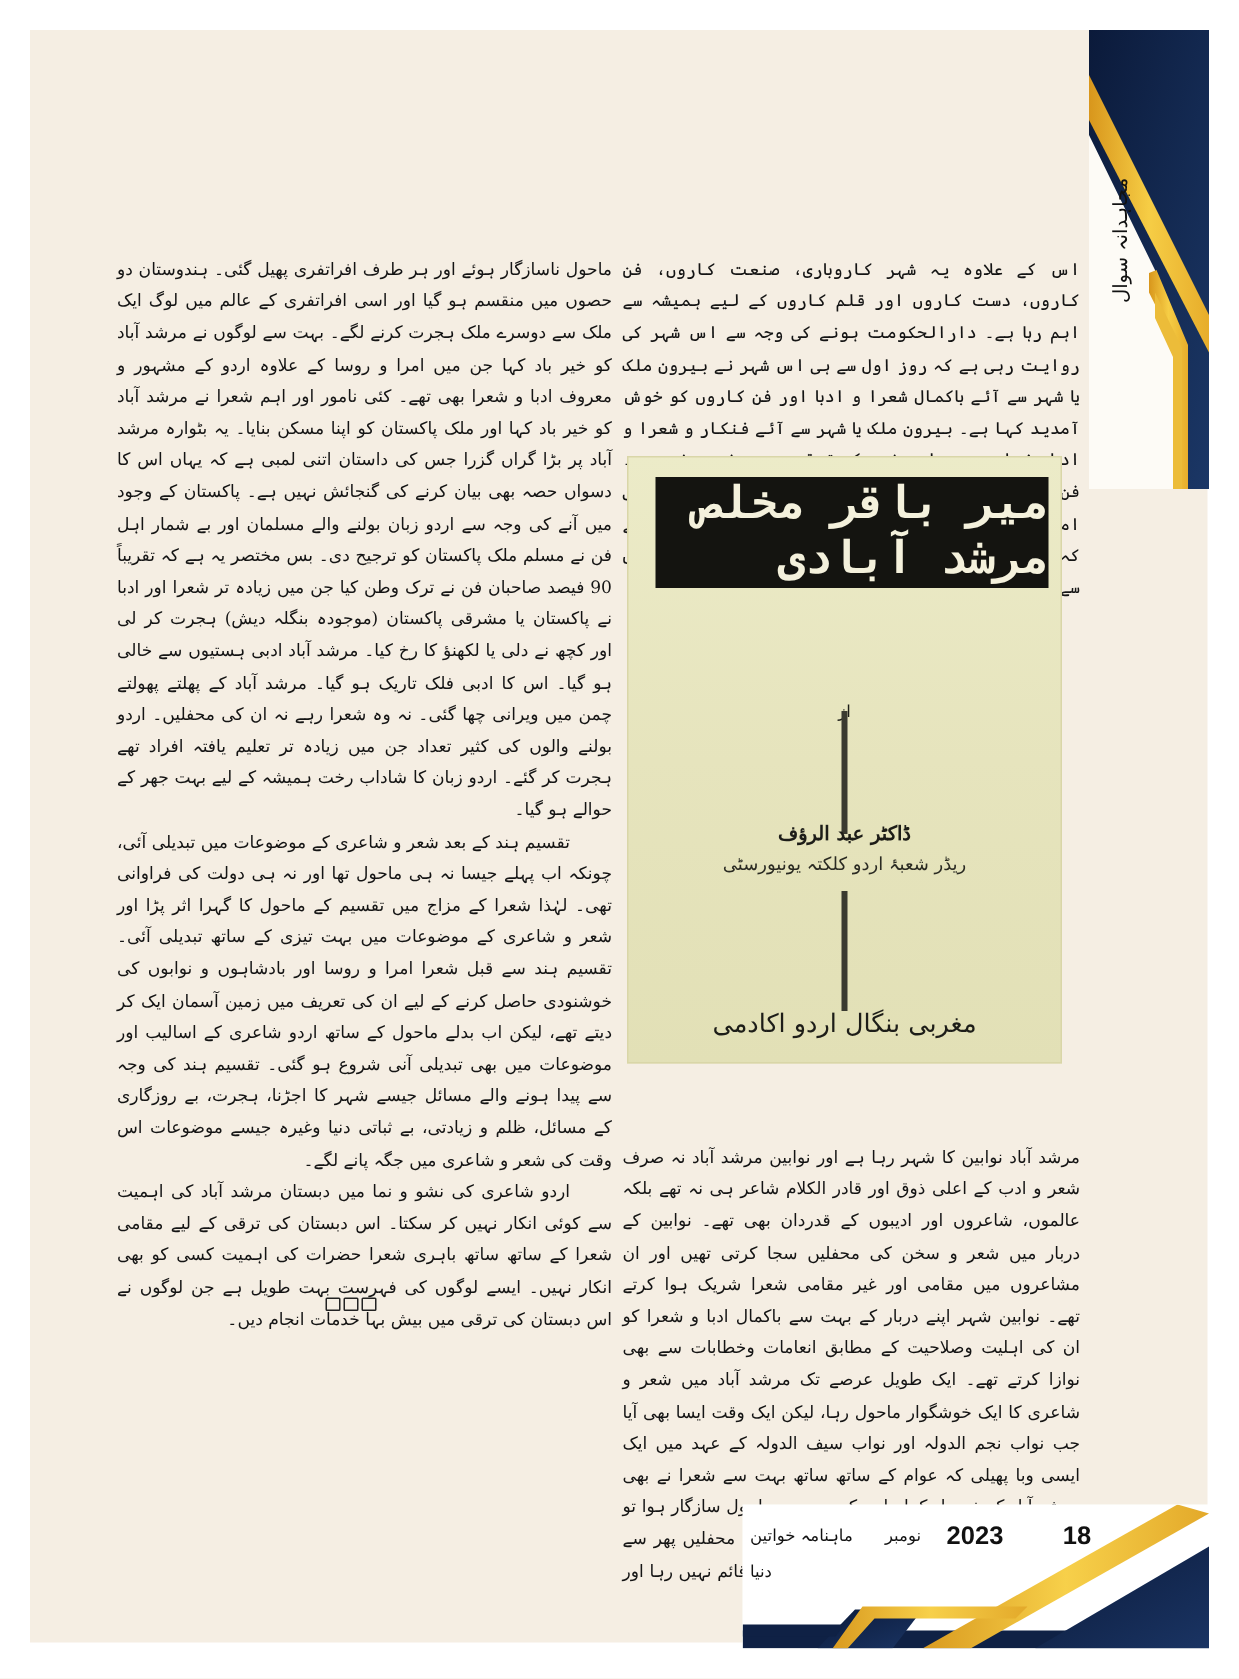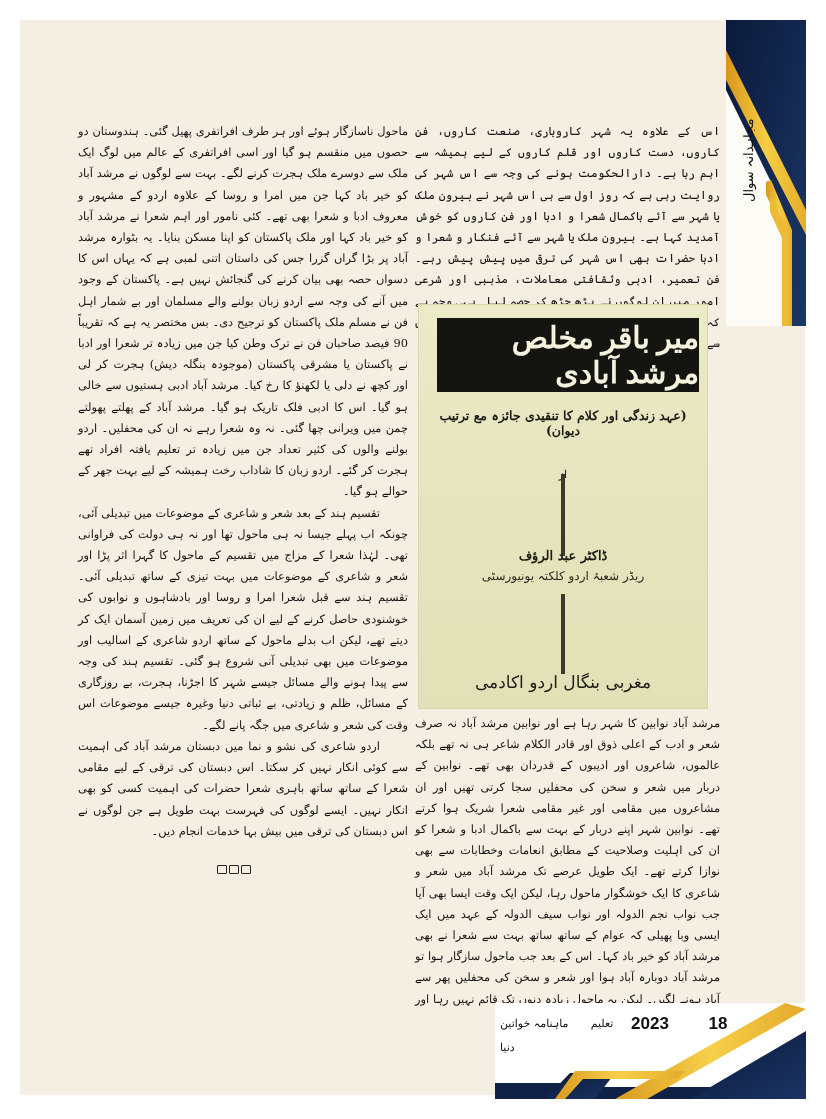--- a/index.html
+++ b/index.html
@@ -33,37 +33,37 @@
     position: absolute; top: 1012px; height: 24px; line-height: 24px; color: #111;
   }
   .footer-magazine { left: 500px; width: 80px; font-family: "DejaVu Serif", serif; font-size: 11px; direction: rtl; text-align: left; }
   .footer-month { left: 582px; width: 40px; font-family: "DejaVu Serif", serif; font-size: 11px; direction: rtl; text-align: center; }
   .footer-year { left: 620px; width: 60px; font-family: "Liberation Sans", sans-serif; font-weight: bold; font-size: 17px; text-align: center; }
   .footer-page { left: 700px; width: 36px; font-family: "Liberation Sans", sans-serif; font-weight: bold; font-size: 17px; text-align: center; }
 
   
   .col {
     position: absolute; direction: rtl; text-align: justify; color: #141414;
-    font-family: "DejaVu Serif", serif; font-size: 11.4px; line-height: 21.2px;
+    font-family: "DejaVu Serif", serif; font-size: 11.4px; line-height: 21.2px; margin-top: 48px;
   }
   .col p { margin: 0; }
   .col .indent { text-indent: 28px; }
   .col-right-top { left: 415px; top: 121px; width: 305px; }
   .col-right-bottom { left: 415px; top: 713px; width: 305px; }
   .col-left { left: 78px; top: 121px; width: 330px; }
 
   
   .book-cover {
     position: absolute; left: 418px; top: 304px; width: 290px; height: 405px;
     background: linear-gradient(180deg, #ecebc8 0%, #e6e4bd 50%, #e2e0b6 100%);
     box-shadow: inset 0 0 0 1px #d9d6a8;
   }
   .cover-title {
     position: absolute; left: 19px; top: 14px; width: 262px; height: 74px; background: #141410;
-    color: #f4f1dc; font-family: Liberation Serif, serif; font-size: 30px; direction: rtl;
+    color: #f4f1dc; font-family: Liberation Mono, monospace; font-size: 30px; direction: rtl;
     display: flex; align-items: center; justify-content: center; font-weight: bold;
   }
   .cover-subtitle {
     position: absolute; left: 10px; top: 104px; width: 270px; text-align: center; direction: rtl;
     font-family: "DejaVu Serif", serif; font-size: 12.5px; color: #1d1d18; font-weight: bold;
   }
   .cover-by {
     position: absolute; left: 130px; top: 164px; width: 30px; text-align: center;
     font-family: "DejaVu Serif", serif; font-size: 11px; color: #1d1d18;
   }
@@ -120,21 +120,20 @@
   </svg>
 </div>
 <div class="side-label">مجاہدانہ سوال</div>
 
 <div class="col col-right-top">
   <p>اس کے علاوہ یہ شہر کاروباری، صنعت کاروں، فن کاروں، دست کاروں اور قلم کاروں کے لیے ہمیشہ سے اہم رہا ہے۔ دارالحکومت ہونے کی وجہ سے اس شہر کی روایت رہی ہے کہ روز اول سے ہی اس شہر نے بیرون ملک یا شہر سے آئے باکمال شعرا و ادبا اور فن کاروں کو خوش آمدید کہا ہے۔ بیرون ملک یا شہر سے آئے فنکار و شعرا و ادبا حضرات بھی اس شہر کی ترقی میں پیش پیش رہے۔ فن تعمیر، ادبی وثقافتی معاملات، مذہبی اور شرعی امور میں ان لوگوں نے بڑھ چڑھ کر حصہ لیا۔ یہی وجہ ہے کہ آج شہر مرشد آباد اردو شعر و ادب کے اہم مراکز میں سے ایک ہے۔</p>
 </div>
 
 <div class="book-cover">
   <div class="cover-title">میر باقر مخلص مرشد آبادی</div>
-  <div class="cover-subtitle">(عہد زندگی اور کلام کا تنقیدی جائزہ مع ترتیب دیوان)</div>
   <div class="cover-by">از</div>
   <div class="cover-rule r1"></div>
   <div class="cover-author">ڈاکٹر عبد الرؤف</div>
   <div class="cover-affil">ریڈر شعبۂ اردو کلکتہ یونیورسٹی</div>
   <div class="cover-rule r2"></div>
   <div class="cover-publisher">مغربی بنگال اردو اکادمی</div>
 </div>
 
 <div class="col col-right-bottom">
   <p>مرشد آباد نوابین کا شہر رہا ہے اور نوابین مرشد آباد نہ صرف شعر و ادب کے اعلی ذوق اور قادر الکلام شاعر ہی نہ تھے بلکہ عالموں، شاعروں اور ادیبوں کے قدردان بھی تھے۔ نوابین کے دربار میں شعر و سخن کی محفلیں سجا کرتی تھیں اور ان مشاعروں میں مقامی اور غیر مقامی شعرا شریک ہوا کرتے تھے۔ نوابین شہر اپنے دربار کے بہت سے باکمال ادبا و شعرا کو ان کی اہلیت وصلاحیت کے مطابق انعامات وخطابات سے بھی نوازا کرتے تھے۔ ایک طویل عرصے تک مرشد آباد میں شعر و شاعری کا ایک خوشگوار ماحول رہا، لیکن ایک وقت ایسا بھی آیا جب نواب نجم الدولہ اور نواب سیف الدولہ کے عہد میں ایک ایسی وبا پھیلی کہ عوام کے ساتھ ساتھ بہت سے شعرا نے بھی مرشد آباد کو خیر باد کہا۔ اس کے بعد جب ماحول سازگار ہوا تو مرشد آباد دوبارہ آباد ہوا اور شعر و سخن کی محفلیں پھر سے آباد ہونے لگیں۔ لیکن یہ ماحول زیادہ دنوں تک قائم نہیں رہا اور تقسیم ملک کے وقت پھر</p>
@@ -171,15 +170,15 @@
     <rect x="0" y="0" width="311" height="96" fill="#ffffff"></rect>
     <polygon points="0,84 311,84 311,96 0,96" fill="#0f2145"></polygon>
     <polygon points="195,96 311,28 311,96" fill="url(#navyF)"></polygon>
     <polygon points="75,70 120,70 100,96 50,96" fill="url(#navyF)"></polygon>
     <polygon points="120,96 152,96 311,6 290,0" fill="url(#goldF)"></polygon>
     <polygon points="60,96 80,68 190,68 182,76 88,76 70,96" fill="url(#goldF)"></polygon>
     <polygon points="0,80 68,80 62,88 0,88" fill="#0f2145"></polygon>
   </svg>
 </div>
 <div class="footer-text footer-magazine">ماہنامہ خواتین دنیا</div>
-<div class="footer-text footer-month">تعلیم</div>
+<div class="footer-text footer-month">نومبر</div>
 <div class="footer-text footer-year">2023</div>
 <div class="footer-text footer-page">18</div>
 
 </body></html>

